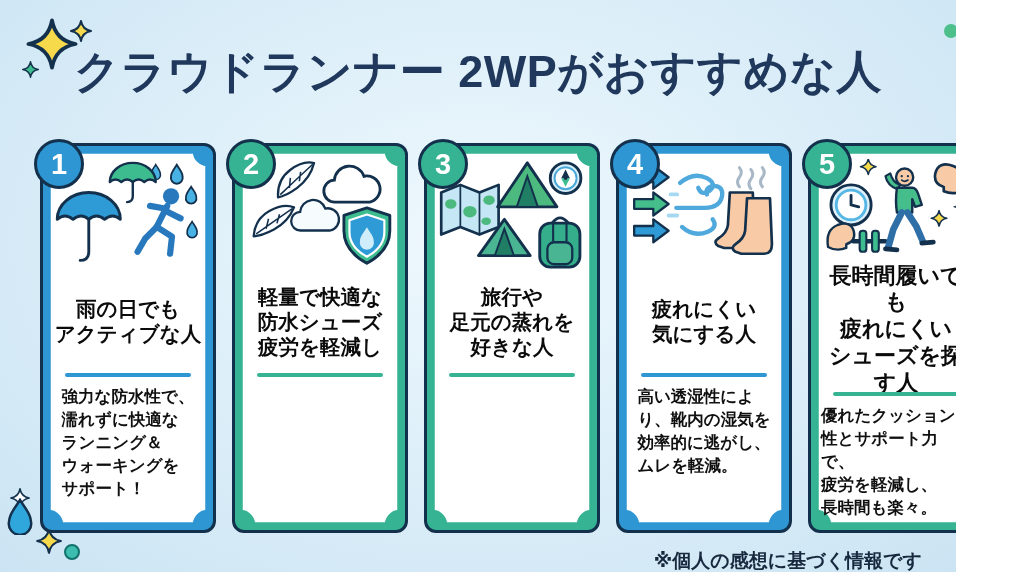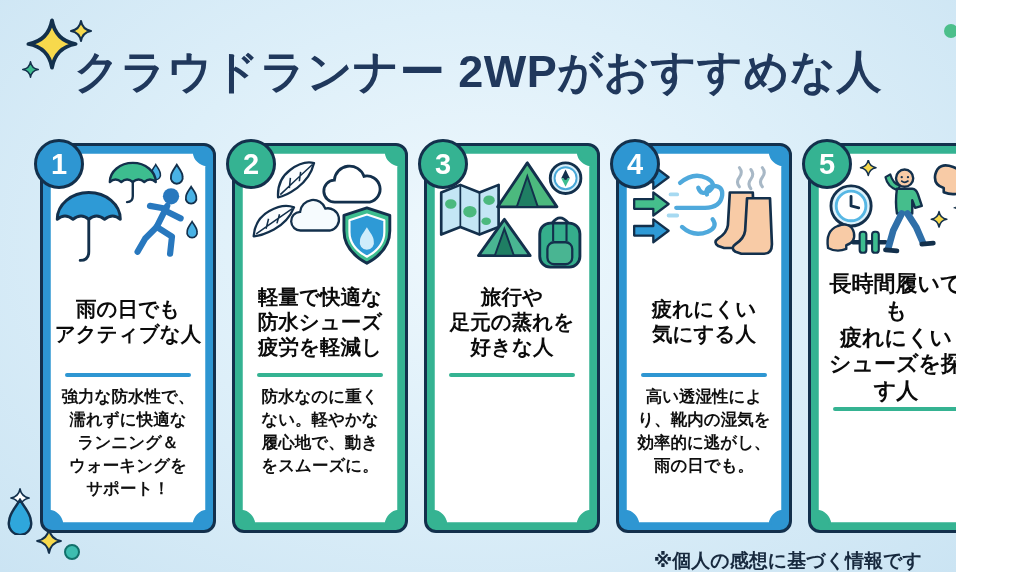--- a/index.html
+++ b/index.html
@@ -41,21 +41,21 @@
   .icon-area svg{width:148px;height:110px;}
   .card-heading{
     min-height:100px;display:flex;align-items:center;justify-content:center;
     margin:0;font-size:20.5px;line-height:1.22;font-weight:900;color:#0B0B0B;
     text-align:center;white-space:pre-line;
   }
   .card:nth-child(5) .card-heading{font-size:22px;}
   .divider{width:84%;height:3.5px;border-radius:2px;background:var(--frame);margin:2px 0 8px;}
   .card-body{
     margin:0;font-size:16.5px;line-height:1.4;font-weight:700;color:#101010;
-    text-align:center;white-space:pre-line;
+    white-space:pre-line;
   }
   
   .footer-note{
     position:absolute;right:34px;top:548px;
     font-size:19px;font-weight:700;color:#17293E;
   }
   
   .deco{position:absolute;}
   .dot{border-radius:50%;box-sizing:border-box;}
   .diamond{width:20px;height:20px;background:#2E86C8;transform:rotate(45deg);border-radius:3px;}
@@ -167,24 +167,20 @@
               <path d="M24,0 L48,8 V24 Q48,45 24,58 Q0,45 0,24 V8 Z" fill="#3DBD8F" stroke="#13304C" stroke-width="3" stroke-linejoin="round"></path>
               <path transform="translate(5.8,7) scale(0.76)" d="M24,0 L48,8 V24 Q48,45 24,58 Q0,45 0,24 V8 Z" fill="#2E9AD6" stroke="#FFFFFF" stroke-width="3" stroke-linejoin="round"></path>
               <path transform="translate(24,31) scale(1.2)" d="M0,-9 C3,-4 6,-1 6,3 A6.2,6.2 0 1 1 -6,3 C-6,-1 -3,-4 0,-9 Z" fill="#CFEDFB"></path>
             </g>
           </svg>
         </div>
         <h2 class="card-heading">軽量で快適な
 防水シューズ
 疲労を軽減し</h2>
         <div class="divider"></div>
-        <p class="card-body">防水なのに重く
-ない。軽やかな
-履心地で、動き
-をスムーズに。</p>
       </div>
     </section>
 
     <section class="card card--green">
       <svg class="panel" viewBox="0 0 160 374" preserveAspectRatio="none">
           <path d="M14 1.5 H146 A14 14 0 0 0 158.5 14 V360 A14 14 0 0 0 146 372.5 H14 A14 14 0 0 0 1.5 360 V14 A14 14 0 0 0 14 1.5 Z"></path>
         </svg>
       <div class="badge">3</div>
       <div class="card-inner">
         <div class="icon-area">
@@ -262,21 +258,21 @@
               </g>
             </g>
           </svg>
         </div>
         <h2 class="card-heading">疲れにくい
 気にする人</h2>
         <div class="divider"></div>
         <p class="card-body">高い透湿性によ
 り、靴内の湿気を
 効率的に逃がし、
-雨の日でも。</p>
+ムレを軽減。</p>
       </div>
     </section>
 
     <section class="card card--green">
       <svg class="panel" viewBox="0 0 160 374" preserveAspectRatio="none">
           <path d="M14 1.5 H146 A14 14 0 0 0 158.5 14 V360 A14 14 0 0 0 146 372.5 H14 A14 14 0 0 0 1.5 360 V14 A14 14 0 0 0 14 1.5 Z"></path>
         </svg>
       <div class="badge">5</div>
       <div class="card-inner">
         <div class="icon-area">
@@ -317,20 +313,24 @@
               <path transform="translate(46,8) scale(0.9)" d="M0,-9 Q1.4,-1.4 9,0 Q1.4,1.4 0,9 Q-1.4,1.4 -9,0 Q-1.4,-1.4 0,-9 Z"></path>
               <path transform="translate(120,62) scale(0.9)" d="M0,-9 Q1.4,-1.4 9,0 Q1.4,1.4 0,9 Q-1.4,1.4 -9,0 Q-1.4,-1.4 0,-9 Z"></path>
               <path transform="translate(141,50) scale(0.6)" d="M0,-9 Q1.4,-1.4 9,0 Q1.4,1.4 0,9 Q-1.4,1.4 -9,0 Q-1.4,-1.4 0,-9 Z"></path>
             </g>
           </svg>
         </div>
         <h2 class="card-heading">長時間履いても
 疲れにくい
 シューズを探す人</h2>
         <div class="divider"></div>
+        <p class="card-body">優れたクッション
+性とサポート力で、
+疲労を軽減し、
+長時間も楽々。</p>
       </div>
     </section>
 
   </div>
 
   <div class="footer-note">※個人の感想に基づく情報です</div>
 
 </div>
 
 </body></html>

